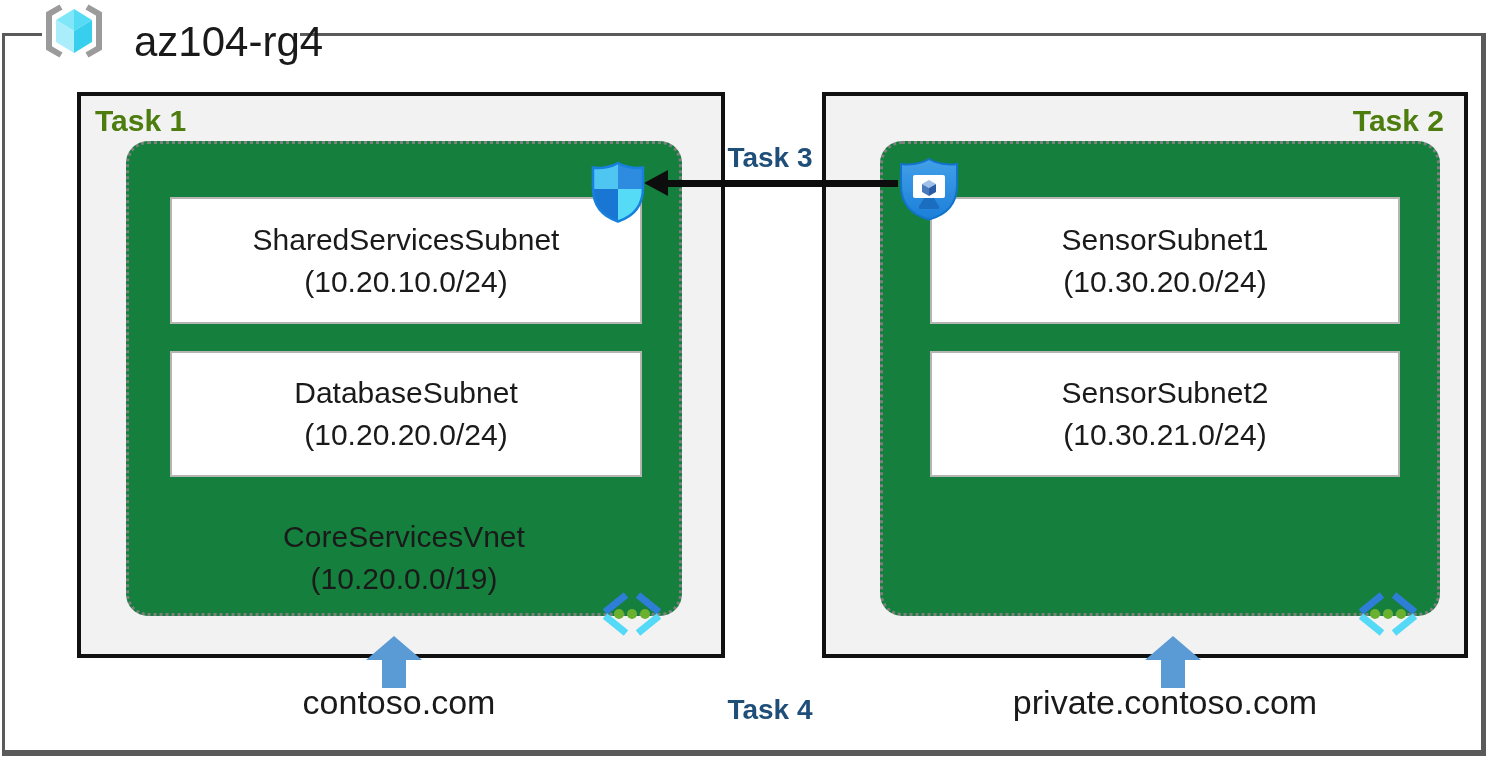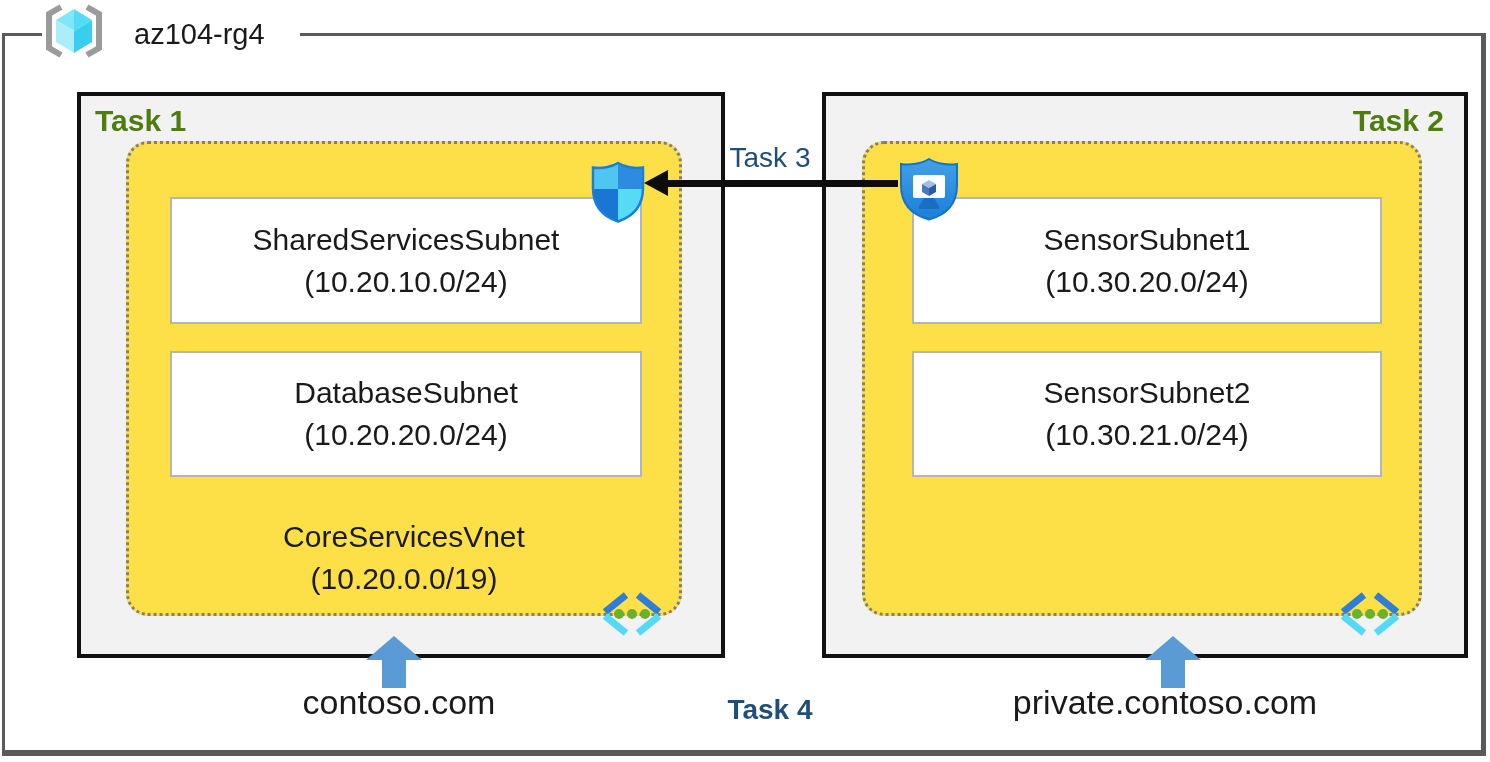--- a/index.html
+++ b/index.html
@@ -6,32 +6,32 @@
   .canvas{
     position:relative;width:1490px;height:762px;background:#ffffff;overflow:hidden;
     font-family:"Liberation Sans","DejaVu Sans",sans-serif;color:#1a1a1a;
   }
   .abs{position:absolute;}
   
   .rg-frame{left:2px;top:33px;width:1484px;height:723px;border:3px solid #5a5a5a;
     border-right-width:5px;border-bottom-width:6px;box-sizing:border-box;z-index:1;}
   .rg-gap{left:42px;top:28px;width:258px;height:14px;background:#ffffff;z-index:2;}
   .rg-icon{left:44px;top:4px;width:60px;height:54px;z-index:3;}
-  .rg-label{left:134px;top:18px;font-size:29px;z-index:3;white-space:nowrap;}
+  .rg-label{left:134px;top:18px;font-size:42px;z-index:3;white-space:nowrap;}
   
   .task-box{background:#f2f2f2;border:4px solid #111111;box-sizing:border-box;z-index:1;}
   .task1{left:77px;top:92px;width:648px;height:566px;}
   .task2{left:822px;top:92px;width:646px;height:566px;}
   .task-label{font-size:30px;font-weight:bold;color:#4d7c0f;white-space:nowrap;}
   .task1 .task-label{left:14px;top:8px;}
   .task2 .task-label{right:20px;top:8px;text-align:right;}
   
-  .vnet-box{background:#fde047;border:3px dotted #7f7f7f;border-radius:22px;box-sizing:border-box;}
+  .vnet-box{background:#15803d;border:3px dotted #7f7f7f;border-radius:22px;box-sizing:border-box;}
   .vnet-left{left:45px;top:45px;width:556px;height:475px;}
-  .vnet-right{left:36px;top:45px;width:560px;height:475px;}
+  .vnet-right{left:54px;top:45px;width:560px;height:475px;}
   
   .subnet{background:#ffffff;border:2px solid #b5b5b5;box-sizing:border-box;
     display:flex;flex-direction:column;align-items:center;justify-content:center;
     font-size:30px;line-height:1.4;text-align:center;}
   .vnet-left .subnet{left:41px;width:472px;}
   .vnet-right .subnet{left:47px;width:470px;}
   .subnet.first{top:53px;height:127px;}
   .subnet.second{top:207px;height:126px;}
   
   .vnet-name{left:0;right:0;top:372px;text-align:center;font-size:30px;line-height:1.4;}
@@ -40,21 +40,21 @@
   .vnet-left .vnet-icon{left:470px;}
   .vnet-right .vnet-icon{left:472px;}
   
   .nsg-icon{left:588px;top:160px;width:60px;height:64px;z-index:6;}
   .bastion-icon{left:897px;top:156px;width:64px;height:66px;z-index:6;}
   
   .arrow3-shaft{left:666px;top:180px;width:232px;height:7px;background:#0d0d0d;z-index:5;}
   .arrow3-head{left:644px;top:170px;width:0;height:0;z-index:5;
     border-top:13px solid transparent;border-bottom:13px solid transparent;border-right:24px solid #0d0d0d;}
   .task3-label{left:700px;top:142px;width:140px;text-align:center;
-    font-size:28px;font-weight:normal;color:#1f4e79;z-index:5;}
+    font-size:28px;font-weight:bold;color:#1f4e79;z-index:5;}
   
   .up-arrow{width:56px;height:52px;z-index:5;}
   .up-arrow.left{left:366px;top:636px;}
   .up-arrow.right{left:1145px;top:636px;}
   .dns-label{top:683px;text-align:center;font-size:34px;white-space:nowrap;}
   .dns-label.left{left:249px;width:300px;}
   .dns-label.right{left:965px;width:400px;}
   .task4-label{left:690px;top:686px;width:160px;text-align:center;
     font-size:28px;font-weight:bold;color:#1f4e79;margin-top:8px;}
 </style>

